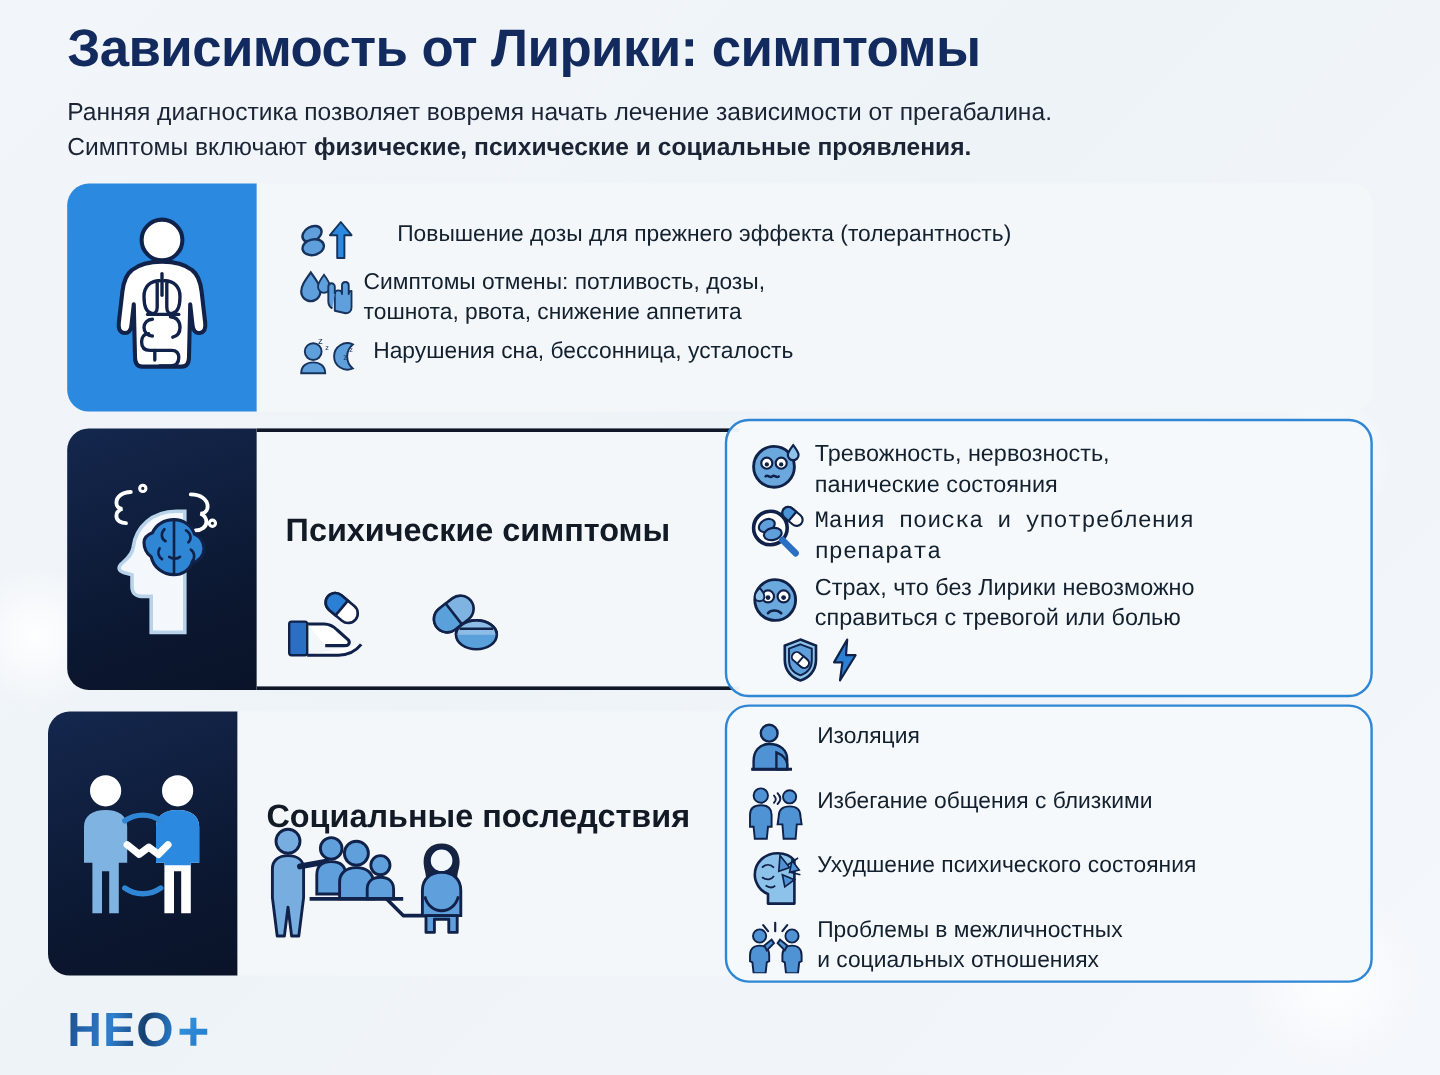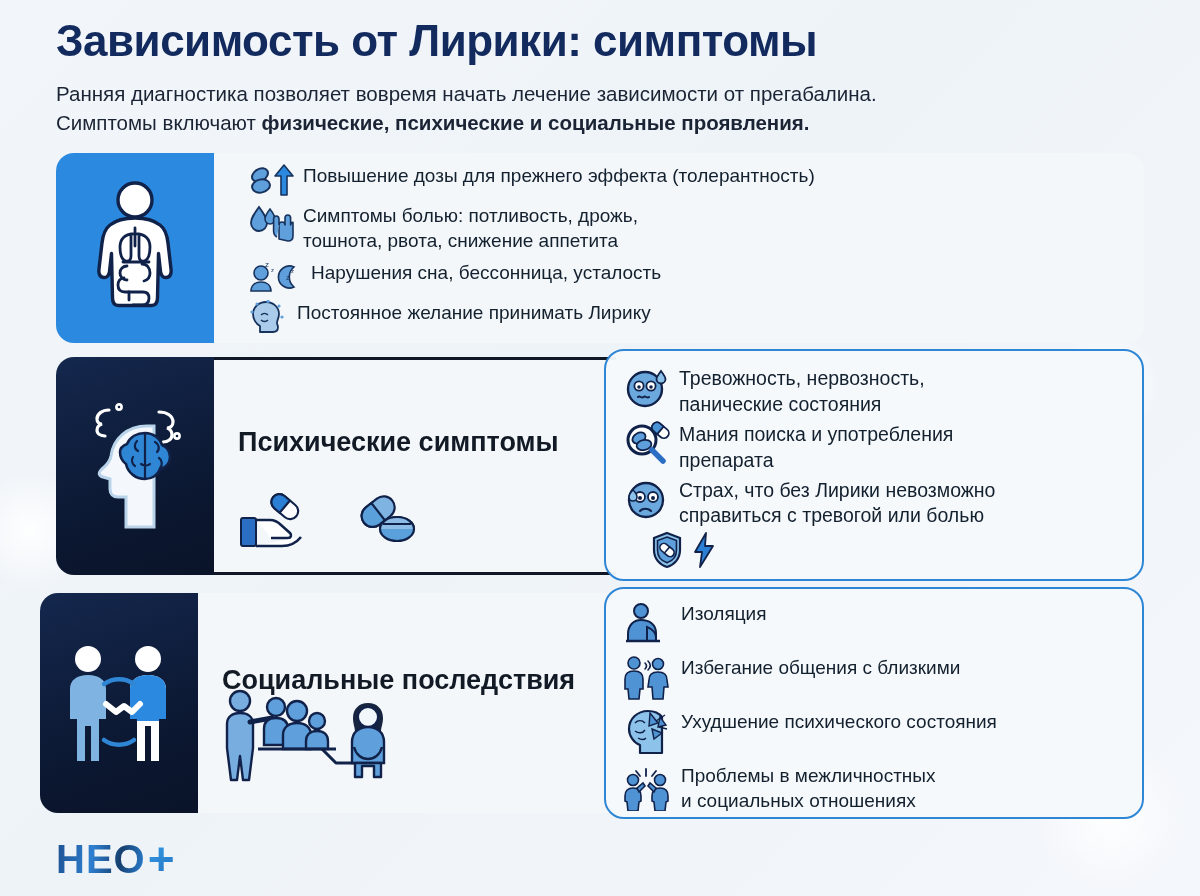--- a/index.html
+++ b/index.html
@@ -269,73 +269,55 @@
           <div class="bullet">
             <span class="bicon">
               <svg width="46" height="34" viewBox="0 0 46 34">
                 <g stroke="#17325c" stroke-width="2" fill="#5e9fdc">
                   <ellipse cx="12" cy="12" rx="8.5" ry="6" transform="rotate(-30 12 12)"></ellipse>
                   <ellipse cx="13" cy="23" rx="9" ry="6.5" transform="rotate(-12 13 23)"></ellipse>
                 </g>
                 <path d="M33 32V13h-6l9-11 9 11h-6v19z" fill="#2b8ae0" stroke="#17325c" stroke-width="1.6" stroke-linejoin="round"></path>
               </svg>
             </span>
-            <span class="btext" style="white-space: pre-line;">Повышение дозы для прежнего эффекта (толерантность)</span>
+            <span class="btext" style="white-space: pre-line; margin-left: 28px;">Повышение дозы для прежнего эффекта (толерантность)</span>
           </div>
 
           <div class="bullet">
             <span class="bicon">
               <svg width="46" height="40" viewBox="0 0 46 40">
                 <path d="M11 4c5 7 8 11 8 16a8 8 0 11-16 0c0-5 3-9 8-16z" fill="#5e9fdc" stroke="#17325c" stroke-width="1.8"></path>
                 <path d="M22 6c3 4 5 7 5 10a5 5 0 11-10 0c0-3 2-6 5-10z" fill="#5e9fdc" stroke="#17325c" stroke-width="1.5"></path>
                 <g fill="#5e9fdc" stroke="#17325c" stroke-width="1.6" stroke-linejoin="round">
                   <path d="M31 36V22c0-2 1.5-3 3-3s3 1 3 3v-7c0-2 1.4-3 2.8-3s2.8 1 2.8 3v7c0-2 1.4-2.6 2.4-2.6V33c0 3-2 5-5 5z"></path>
                   <path d="M31 22v-6c0-2-1.5-3-2.8-3s-2.6 1-2.6 3v12c0 3 1.4 5 3.4 6"></path>
                 </g>
               </svg>
             </span>
-            <span class="btext" style="white-space: pre-line;">Симптомы болью: потливость, дрожь,
+            <span class="btext" style="white-space: pre-line;">Симптомы отмены: потливость, дозы,
 тошнота, рвота, снижение аппетита</span>
           </div>
 
           <div class="bullet">
             <span class="bicon">
               <svg width="54" height="34" viewBox="0 0 54 34">
                 <g fill="#5e9fdc" stroke="#17325c" stroke-width="1.6">
                   <circle cx="13" cy="13" r="7"></circle>
                   <path d="M3 31c0-6 4.5-9 10-9s10 3 10 9z"></path>
                 </g>
                 <text x="17" y="7" font-family="Liberation Sans, sans-serif" font-size="8" fill="#17325c">z</text>
                 <text x="23" y="12" font-family="Liberation Sans, sans-serif" font-size="6" fill="#17325c">z</text>
                 <path d="M46 7a11 11 0 100 20 13 13 0 01 0-20z" fill="#5e9fdc" stroke="#17325c" stroke-width="1.6"></path>
                 <text x="38" y="20" font-family="Liberation Sans, sans-serif" font-size="7" fill="#17325c">z</text>
                 <text x="43" y="13" font-family="Liberation Sans, sans-serif" font-size="6" fill="#17325c">z</text>
               </svg>
             </span>
             <span class="btext" style="white-space: pre-line;">Нарушения сна, бессонница, усталость</span>
           </div>
 
-          <div class="bullet">
-            <span class="bicon">
-              <svg width="40" height="34" viewBox="0 0 40 34">
-                <path d="M12 32V26c-4-2-7-7-7-12C5 7 11 2 18 2s13 5 13 12c0 4-2 6-2 9 0 2 1 2 1 4 0 3-2 5-5 5z" fill="#aacbe9" stroke="#17325c" stroke-width="1.8" stroke-linejoin="round"></path>
-                <g stroke="#17325c" stroke-width="1.4" fill="none">
-                  <path d="M13 15c2-2 5-2 7 0M13 20c2 2 5 2 7 0"></path>
-                </g>
-                <g fill="#5e9fdc">
-                  <circle cx="9" cy="4" r="1.6"></circle>
-                    <circle cx="20" cy="1.5" r="1.6"></circle>
-                  <circle cx="31" cy="6" r="1.6"></circle>
-                    <circle cx="34" cy="17" r="1.6"></circle>
-                  <circle cx="4" cy="12" r="1.6"></circle>
-                </g>
-              </svg>
-            </span>
-            <span class="btext" style="white-space: pre-line;">Постоянное желание принимать Лирику</span>
-          </div>
 
         </div>
       </div>
     </div>
 
     <div class="card" id="card-mental">
       <div class="card-media navy">
         <span>
         <svg width="108" height="128" viewBox="0 0 108 128">
           <path d="M28 8c-7 0-12 4-12 9 0 3 2 5 5 5-3 1-5 3-5 6 0 4 4 6 8 6" fill="none" stroke="#ffffff" stroke-width="3.2" stroke-linecap="round"></path>
@@ -406,21 +388,21 @@
                 <ellipse cx="15" cy="17" rx="7" ry="5" transform="rotate(-30 15 17)"></ellipse>
                 <ellipse cx="20" cy="24" rx="7.5" ry="5" transform="rotate(-12 20 24)"></ellipse>
               </g>
               <path d="M28 29l11 11" stroke="#2b6fc4" stroke-width="5.5" stroke-linecap="round"></path>
               <g transform="rotate(40 36 9)">
                 <rect x="27" y="4" width="19" height="10" rx="5" fill="#ffffff" stroke="#11224a" stroke-width="1.8"></rect>
                 <path d="M27 9a5 5 0 015-5h4.5v10H32a5 5 0 01-5-5z" fill="#4a93d6" stroke="#11224a" stroke-width="1.8"></path>
               </g>
             </svg>
           </span>
-          <span class="btext" style="white-space: pre-line;">Мания поиска и употребления
+          <span class="btext" style="white-space: pre-line; font-family: Liberation Mono, monospace;">Мания поиска и употребления
 препарата</span>
         </div>
 
         <div class="bullet">
           <span class="bicon">
             <svg width="46" height="46" viewBox="0 0 46 46">
               <circle cx="22" cy="23" r="17" fill="#6ba8dd" stroke="#11224a" stroke-width="2.4"></circle>
               <circle cx="16" cy="20" r="5" fill="#ffffff" stroke="#11224a" stroke-width="1.8"></circle>
               <circle cx="29" cy="20" r="5" fill="#ffffff" stroke="#11224a" stroke-width="1.8"></circle>
               <circle cx="16" cy="21" r="2" fill="#11224a"></circle>

